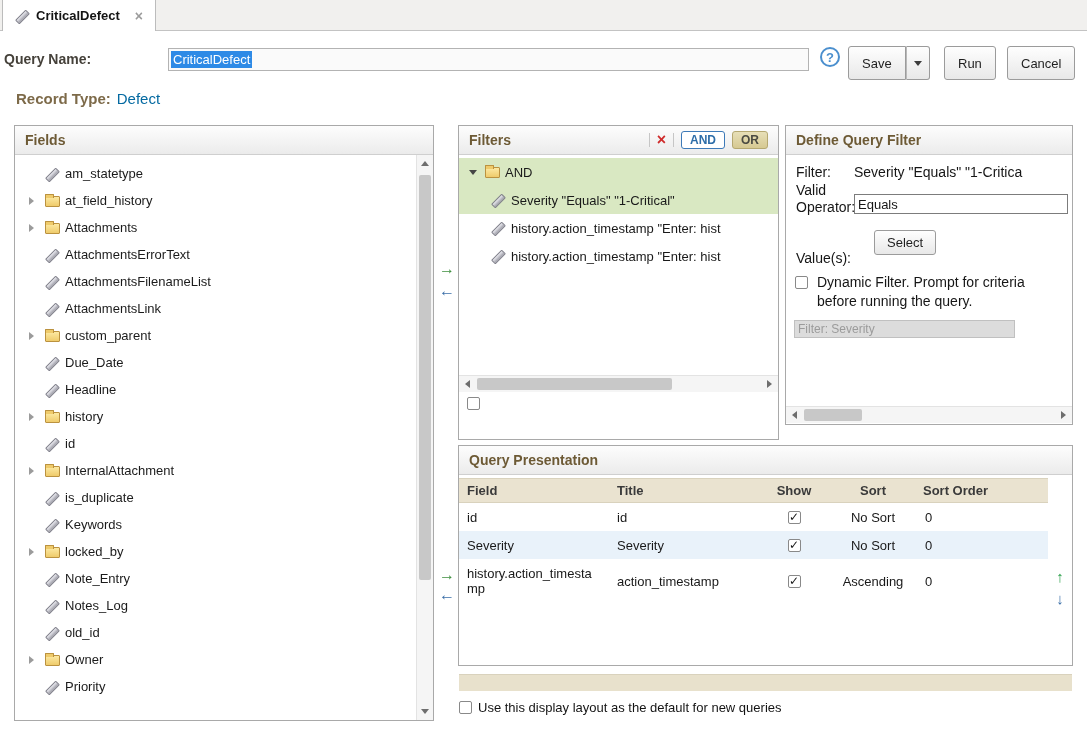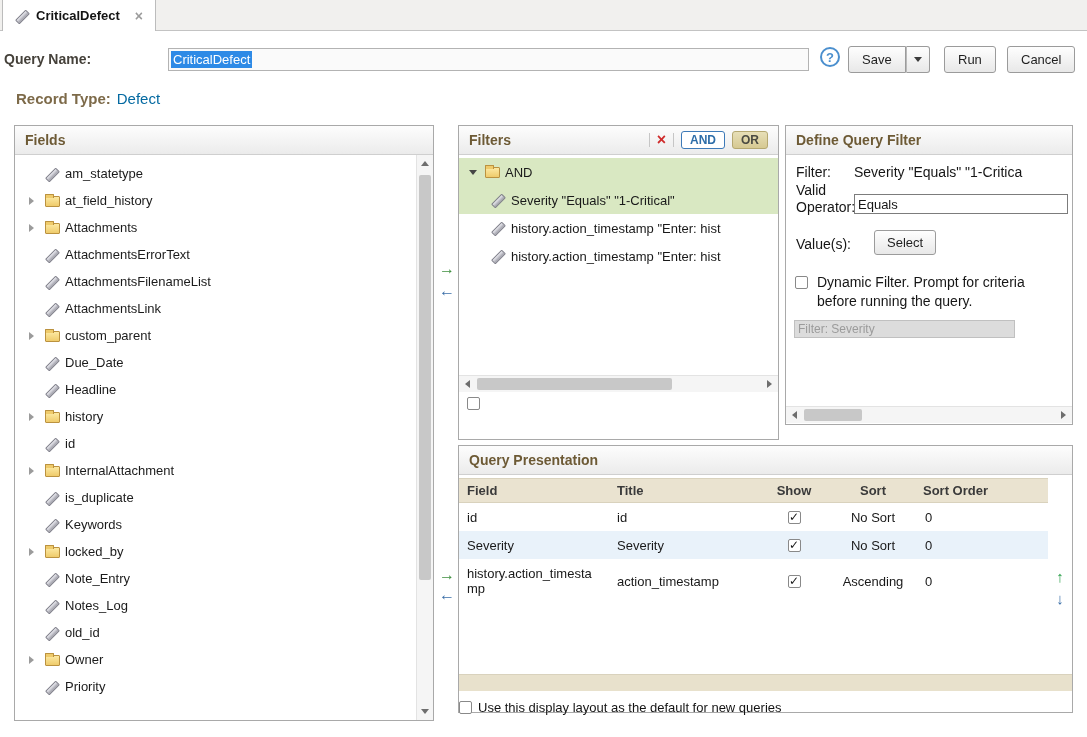--- a/index.html
+++ b/index.html
@@ -10,39 +10,39 @@
   .tabbar { position:absolute; left:0; top:0; width:1087px; height:31px; background:#f1f0ee; border-bottom:1px solid #c3c3c3; }
   .tab { position:absolute; left:2px; top:0; height:31px; background:#fff; border-left:1px solid #bcbcbc; border-right:1px solid #bcbcbc; display:flex; align-items:center; padding:0 12px; gap:7px; }
   .tab-title { font-size:13px; font-weight:bold; color:#141414; }
   .tab-close { font-size:14px; font-weight:bold; color:#9c9c9c; margin-left:8px; cursor:pointer; }
 
   
   .qn-label { position:absolute; left:4px; top:51px; font-size:14px; font-weight:bold; color:#45413a; }
   .qn-input { position:absolute; left:168px; top:48px; width:641px; height:23px; background:#fafafa; border:1px solid #b3b3b3; display:flex; align-items:center; padding:0 2px; font-size:13px; cursor:text; }
   .qn-selection { background:#2e8ae6; color:#fff; padding:1px 2px; }
   .help-badge { position:absolute; left:820px; top:47px; width:20px; height:20px; border:2px solid #4b8fce; color:#4b8fce; border-radius:50%; display:flex; align-items:center; justify-content:center; font-size:13px; font-weight:bold; cursor:pointer; }
-  .btn { display:inline-flex; align-items:center; justify-content:center; background:linear-gradient(#fefefe,#e8e8e8); border:1px solid #9b9b9b; border-radius:3px; font-size:13px; color:#1f1f1f; height:27px; padding:0 13px; cursor:pointer; font-family:inherit; }
+  .btn { display:inline-flex; align-items:center; justify-content:center; background:linear-gradient(#fefefe,#e8e8e8); border:1px solid #9b9b9b; border-radius:3px; font-size:13px; color:#1f1f1f; height:34px; padding:0 13px; cursor:pointer; font-family:inherit; }
   .save-group { position:absolute; left:848px; top:46px; display:flex; }
   .save-main { border-radius:3px 0 0 3px; }
   .save-caret-btn { border-radius:0 3px 3px 0; border-left:1px solid #b9b9b9; padding:0 7px; }
   .caret-down { width:0; height:0; border-left:4px solid transparent; border-right:4px solid transparent; border-top:5px solid #3c3c3c; }
   .run-btn { position:absolute; left:944px; top:46px; }
   .cancel-btn { position:absolute; left:1007px; top:46px; }
   .record-type { position:absolute; left:16px; top:90px; font-size:15px; }
   .rt-label { font-weight:bold; color:#7d6a49; }
   .rt-value { color:#0369a1; margin-left:6px; }
 
   
   .panel { position:absolute; border:1px solid #a9a9a9; background:#fff; }
   .panel-header { position:absolute; left:0; right:0; top:0; height:29px; background:linear-gradient(#fdfdfd,#ebebeb); border-bottom:1px solid #cfcfcf; display:flex; align-items:center; padding:0 10px; }
   .panel-title { font-size:14px; font-weight:bold; color:#6d5a35; }
   .fields-panel { left:14px; top:125px; width:420px; height:596px; }
   .filters-panel { left:458px; top:125px; width:321px; height:315px; }
   .define-panel { left:785px; top:125px; width:288px; height:300px; }
-  .qp-panel { left:458px; top:445px; width:615px; height:268px; }
+  .qp-panel { left:458px; top:445px; width:615px; height:221px; }
 
   
   .fields-body { position:absolute; left:0; right:17px; top:29px; bottom:0; overflow:hidden; padding-top:5px; }
   .tree-item { height:27px; display:flex; align-items:center; font-size:13px; color:#1b1b1b; white-space:nowrap; cursor:default; }
   .tree-item.leaf { padding-left:30px; }
   .tree-item.branch { padding-left:14px; }
   .arrow-slot { width:16px; display:flex; align-items:center; flex:none; }
   .icon-slot { width:20px; display:flex; align-items:center; flex:none; }
   .tri-right { width:0; height:0; border-top:4px solid transparent; border-bottom:4px solid transparent; border-left:5px solid #9b9b9b; }
   .tri-down { width:0; height:0; border-left:4px solid transparent; border-right:4px solid transparent; border-top:5px solid #454545; }
@@ -86,21 +86,21 @@
   .f-hscroll { left:0; right:0; top:249px; }
   .f-default { position:absolute; left:8px; top:270px; right:6px; display:flex; align-items:flex-start; gap:6px; font-size:13px; color:#141414; line-height:16px; }
 
   
   .d-label { position:absolute; font-size:14px; color:#161616; line-height:17px; }
   .d-value { position:absolute; font-size:14px; color:#161616; white-space:nowrap; overflow:hidden; }
   .lbl-filter { left:10px; top:38px; }
   .val-filter { left:68px; top:38px; right:2px; }
   .lbl-operator { left:10px; top:56px; width:60px; }
   .op-input { position:absolute; left:68px; top:68px; width:214px; height:20px; border:1px solid #7c7c7c; background:#fff; font-size:13px; padding:0 3px; font-family:inherit; color:#161616; }
-  .lbl-values { left:10px; top:110px; }
+  .lbl-values { left:10px; top:124px; }
   .select-btn { position:absolute; left:88px; top:104px; height:25px; padding:0 12px; }
   .dyn-check { position:absolute; left:9px; top:150px; }
   .dyn-label { position:absolute; left:31px; top:147px; width:220px; font-size:14px; color:#161616; line-height:19px; }
   .prompt-input { position:absolute; left:8px; top:194px; width:221px; height:18px; background:#dcdcdc; border:1px solid #c0c0c0; color:#9b9b9b; font-size:12px; padding:0 3px; font-family:inherit; }
   .d-hscroll { left:0; right:0; bottom:1px; }
 
   
   .checkbox { width:13px; height:13px; border:1px solid #898989; background:#fff; border-radius:2px; display:inline-flex; align-items:center; justify-content:center; flex:none; cursor:pointer; }
   .checkbox.checked::after { content:"✓"; font-size:12px; font-weight:bold; color:#161616; line-height:1; }
 

